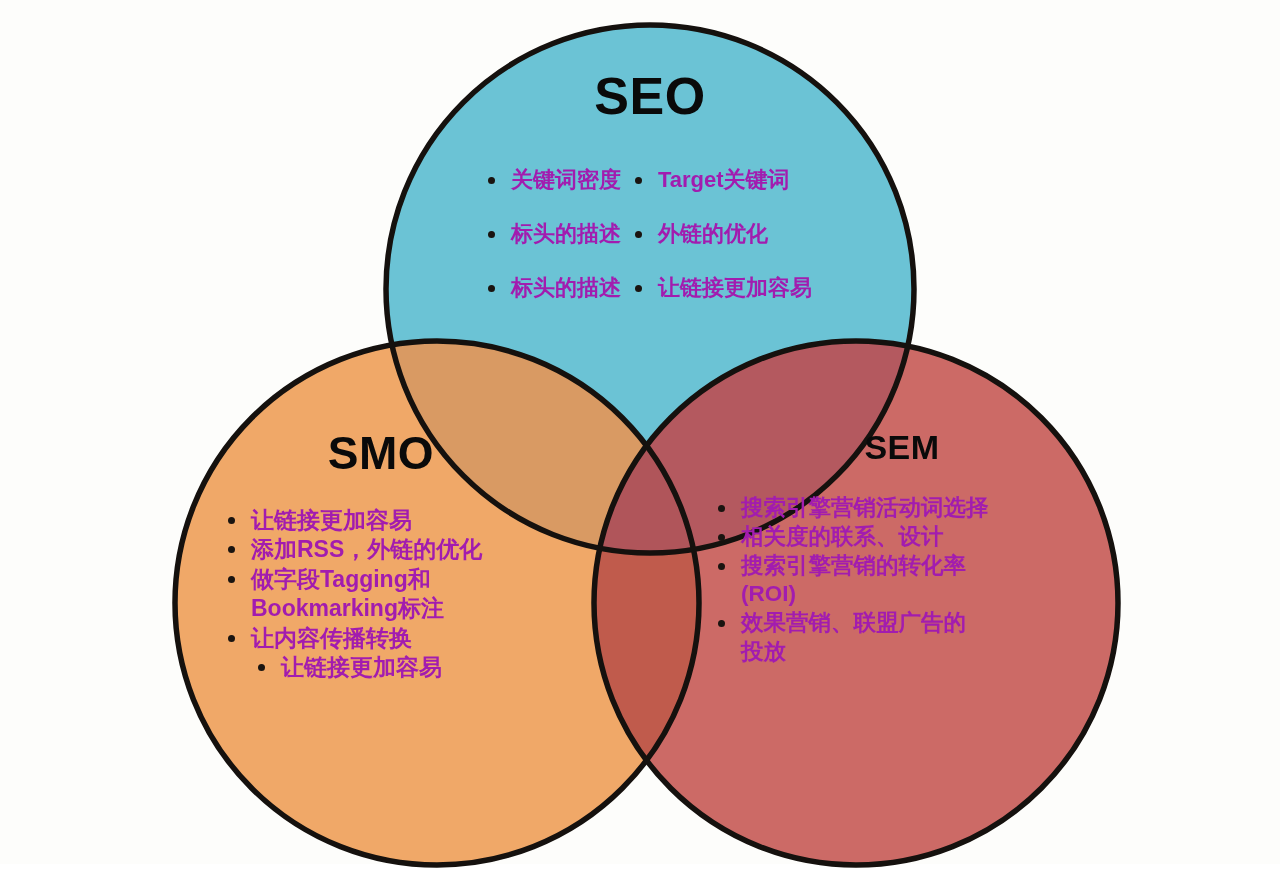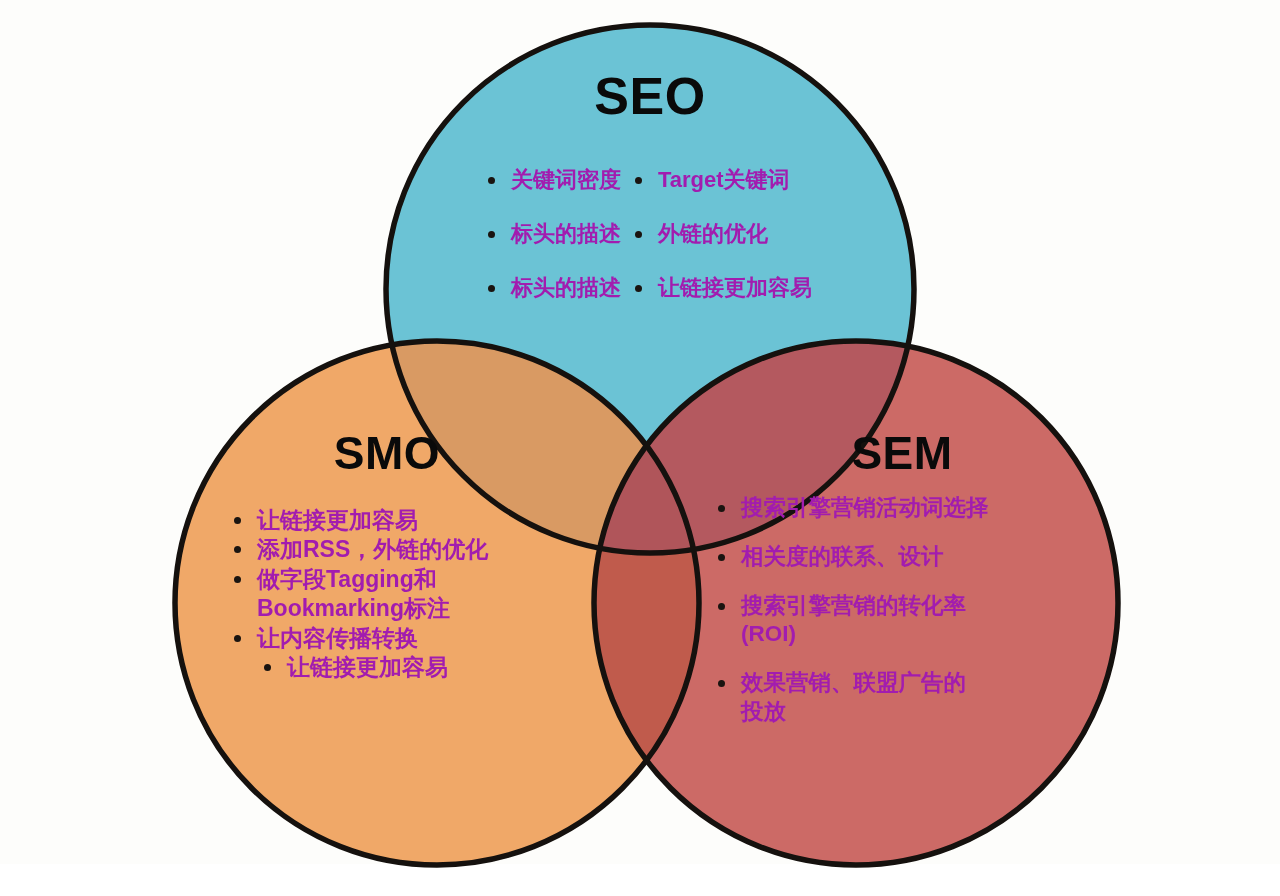--- a/index.html
+++ b/index.html
@@ -43,33 +43,32 @@
   #seo-lists {
     display: flex;
     justify-content: center;
     gap: 14px;
     padding: 0 34px;
   }
   .seo-col { display: flex; flex-direction: column; gap: 26px; }
   .seo-col .bullet-row { white-space: nowrap; }
 
   
-  #smo-group { left: 180px; top: 430px; width: 400px; }
+  #smo-group { left: 174px; top: 430px; width: 400px; }
   #smo-title { font-size: 46px; text-align: center; margin-bottom: 30px; padding-left: 14px;}
   #smo-list {
     display: flex; flex-direction: column;
     padding-left: 54px;
   }
 
   
   #sem-group { left: 700px; top: 430px; width: 408px; }
-  #sem-title { font-size: 46px; text-align: center; margin-bottom: 18px; padding-right: 4px;}
+  #sem-title { font-size: 34px; text-align: center; margin-bottom: 30px; padding-right: 4px;}
   #sem-list {
     display: flex; flex-direction: column;
-    gap: 20px;
     padding-left: 18px;
   }
 
   .bullet-row {
     display: flex;
     align-items: flex-start;
     gap: 16px;
     font-size: 23px;
     font-weight: bold;
     color: #a21caf;

